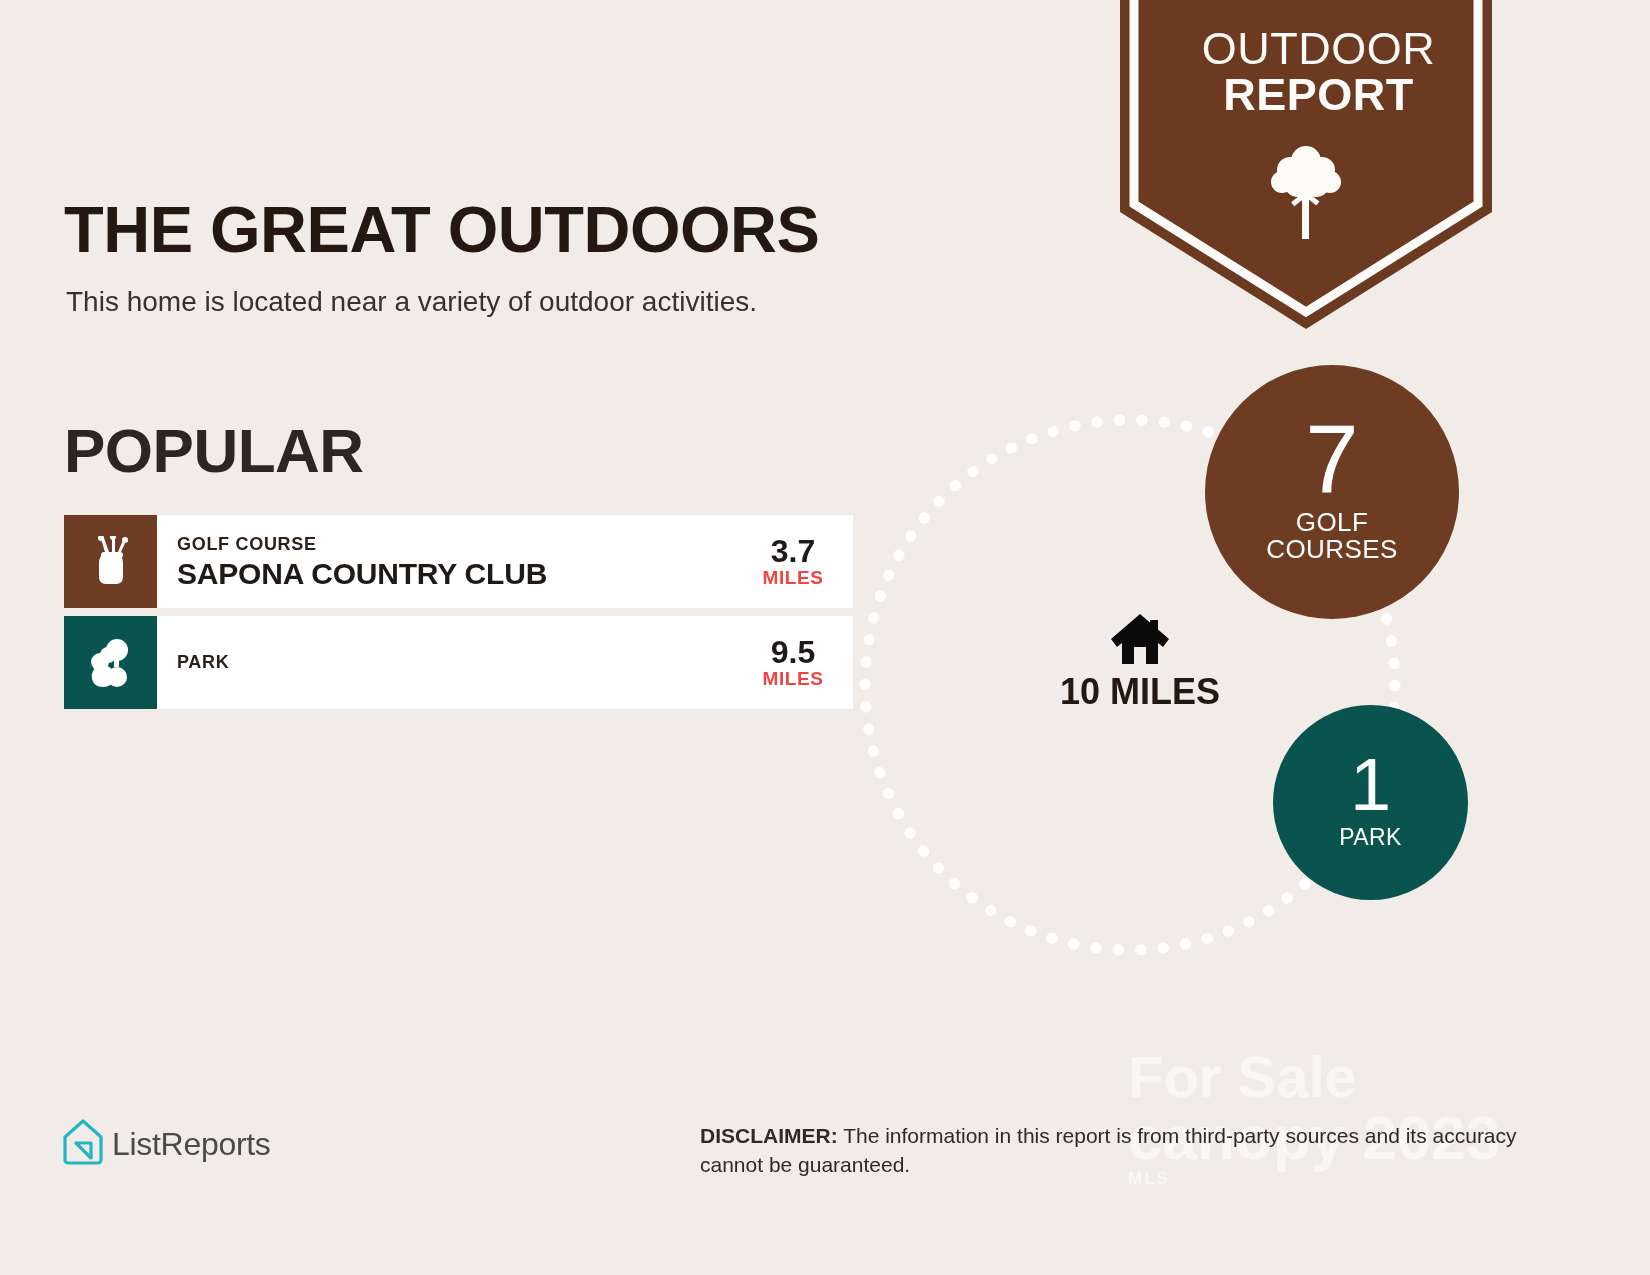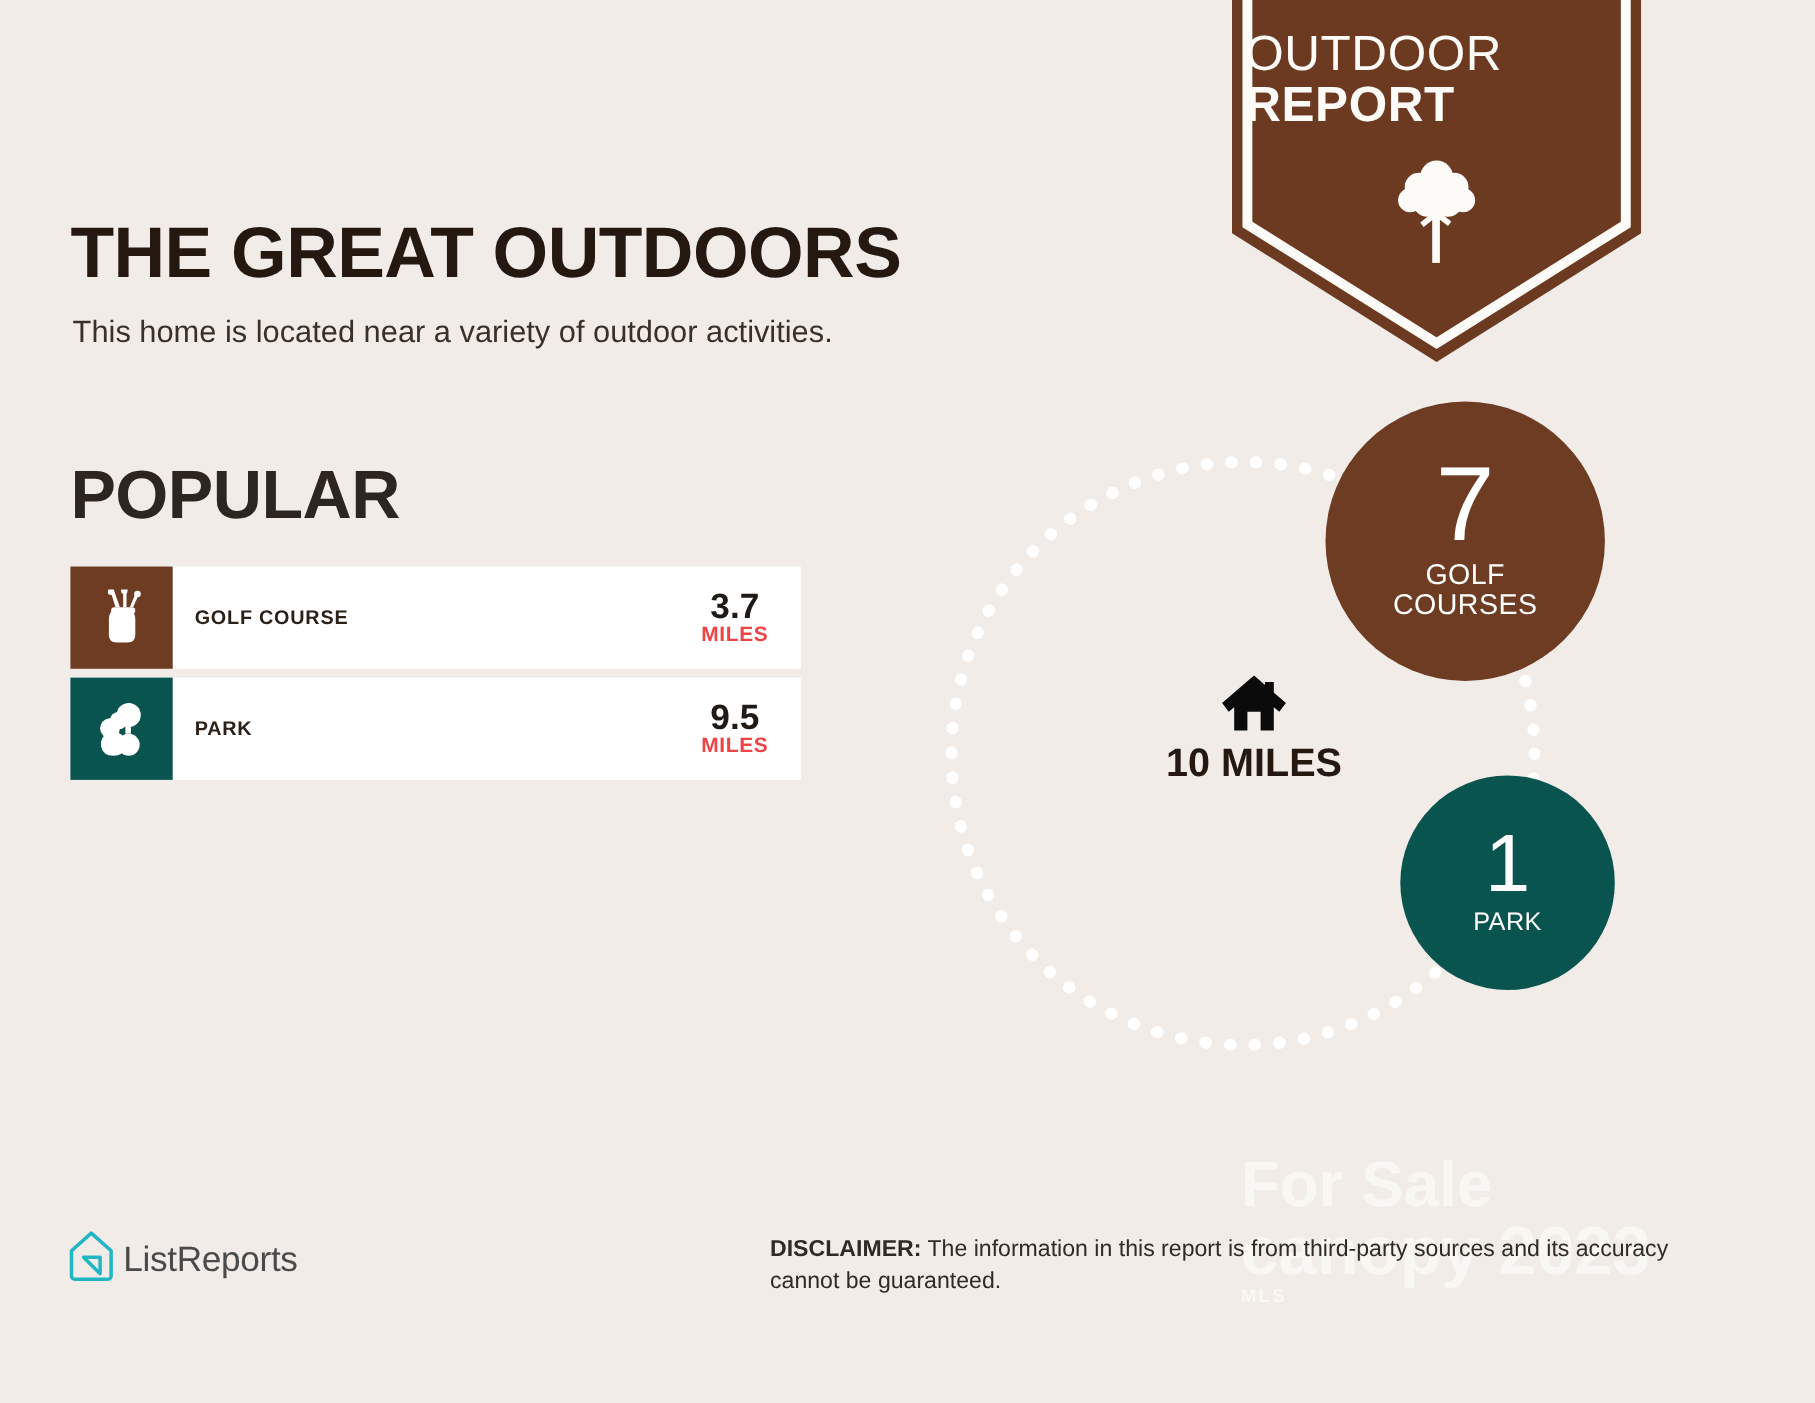--- a/index.html
+++ b/index.html
@@ -23,22 +23,22 @@
     font-size: 38px; letter-spacing: 2.2px; font-weight: 400;
   }
 
   
   .badge {
     position: absolute; left: 1120px; top: -16px;
     width: 372px; height: 345px;
   }
   .badge svg { display:block; width: 372px; height: 345px; }
   .badge-text {
-    position: absolute; left: 12px; top: 42px; width: 397px;
-    text-align: left; color: #fdfbf8; line-height: 1.02;
+    position: absolute; left: 0; top: 42px; width: 397px;
+    text-align: center; color: #fdfbf8; line-height: 1.02;
   }
   .badge-l1 { font-size: 45px; font-weight: 400; letter-spacing: 0.5px; display:block;}
   .badge-l2 { font-size: 45px; font-weight: 700; letter-spacing: 0.5px; display:block;}
   .badge-tree { position:absolute; left: 0; top: 155px; width: 372px; text-align:center; }
   .badge-tree svg { display:inline-block; width: 72px; height: 104px; }
 
   
   .h1 {
     position: absolute; left: 64px; top: 192px;
     font-size: 65px; font-weight: 700; color: #241811;
@@ -47,21 +47,21 @@
   .sub {
     position: absolute; left: 66px; top: 286px;
     font-size: 28px; color: #3b3027; font-weight: 400;
   }
   .h2 {
     position: absolute; left: 64px; top: 415px;
     font-size: 62px; font-weight: 700; color: #2d2620; letter-spacing: -0.5px;
   }
 
   
-  .list { position: absolute; left: 64px; top: 515px; width: 664px; }
+  .list { position: absolute; left: 64px; top: 515px; width: 789px; }
   .row {
     position: relative; display: flex; align-items: stretch;
     height: 93px; margin-bottom: 8px; background: #ffffff;
   }
   .row-icon {
     width: 93px; min-width: 93px; display: flex;
     align-items: center; justify-content: center;
   }
   .row-icon svg { width: 48px; height: 52px; }
   .row-body {
@@ -184,20 +184,21 @@
             <path d="M31 16 L36 4 l3 1 l-5 11 z"></path>
             <circle cx="14" cy="2" r="3"></circle>
             <circle cx="26" cy="1" r="3"></circle>
             <circle cx="38" cy="4" r="3"></circle>
           </g>
         </svg>
       </div>
       <div class="row-body">
         <div class="row-texts">
           <div class="row-cat">GOLF COURSE</div>
+          <div class="row-name">SAPONA COUNTRY CLUB</div>
         </div>
         <div class="row-dist">
           <div class="row-num">3.7</div>
           <div class="row-unit">MILES</div>
         </div>
       </div>
     </div>
 
     <div class="row">
       <div class="row-icon" style="background:#0a5450">

